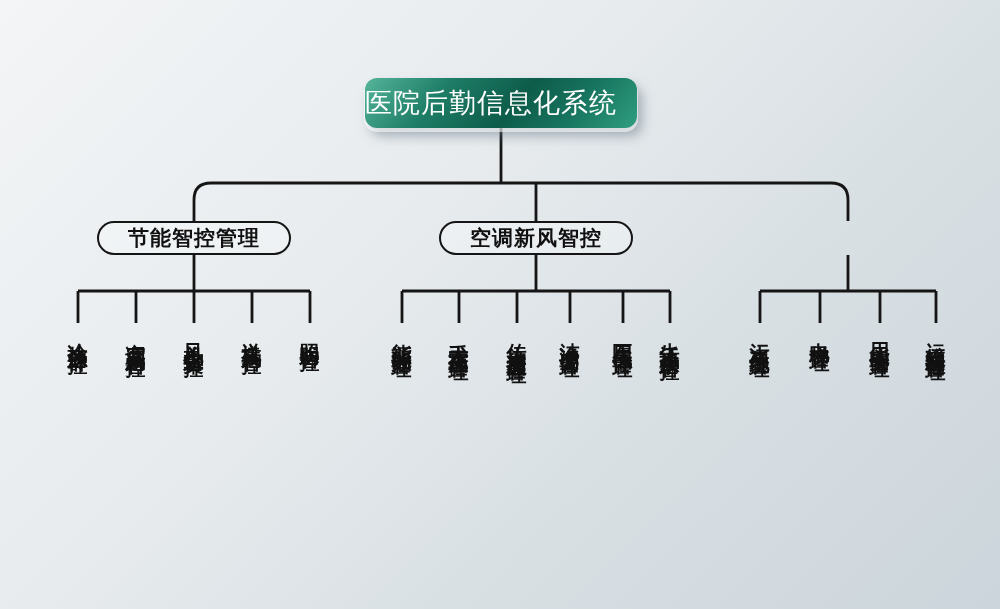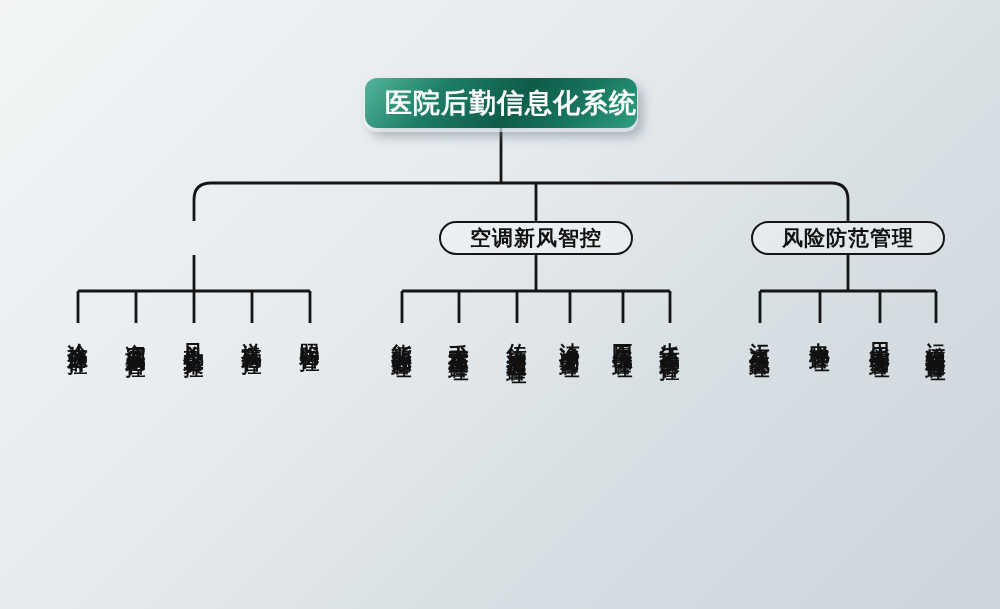--- a/index.html
+++ b/index.html
@@ -33,24 +33,24 @@
     position: absolute;
     left: 365px;
     top: 78px;
     width: 272px;
     height: 50px;
     border-radius: 12px;
     background: linear-gradient(130deg, #55b59b 0%, #1e7d66 28%, #0d5c4a 55%, #17745e 75%, #2f9e80 100%);
     box-shadow: 0 3px 0 1px rgba(255,255,255,0.55), 5px 8px 12px rgba(108,124,136,0.55);
     display: flex;
     align-items: center;
-    justify-content: flex-end;
+    justify-content: flex-start;
     color: #ffffff;
     font-size: 27px;
-    font-weight: 700;
+    font-weight: 400;
     letter-spacing: 1px;
   }
   .branch-node {
     position: absolute;
     top: 221px;
     width: 194px;
     height: 34px;
     box-sizing: border-box;
     border: 2.6px solid #151515;
     border-radius: 17px;
@@ -92,25 +92,25 @@
     <path d="M194 221 L194 200 Q194 183 211 183 L831 183 Q848 183 848 200 L848 221 M536 183 L536 221"></path>
     <path d="M194 255 L194 291 M78 291 L310 291 M78 291 L78 323 M136 291 L136 323 M194 291 L194 323 M252 291 L252 323 M310 291 L310 323"></path>
     <path d="M536 255 L536 291 M402 291 L670 291 M402 291 L402 323 M459 291 L459 323 M517 291 L517 323 M570 291 L570 323 M623 291 L623 323 M670 291 L670 323"></path>
     <path d="M848 255 L848 291 M760 291 L936 291 M760 291 L760 323 M820 291 L820 323 M880 291 L880 323 M936 291 L936 323"></path>
   </svg>
 
   <div class="root-node">
     <span>医院后勤信息化系统</span>
   </div>
 
+  <div class="branch-node b1">
+    <span>节能智控管理</span>
+  </div>
   <div class="branch-node b2">
     <span>空调新风智控</span>
-  </div>
-  <div class="branch-node b3">
-    <span>风险防范管理</span>
   </div>
 
   <div class="leaf-label" style="left:78px">冷热源群控</div>
   <div class="leaf-label" style="left:136px">空调新风智控</div>
   <div class="leaf-label" style="left:194px">风机盘管集控</div>
   <div class="leaf-label" style="left:252px">送排风智控</div>
   <div class="leaf-label" style="left:310px">照明智控</div>
 
   <div class="leaf-label" style="left:402px">能源能效管理</div>
   <div class="leaf-label" style="left:459px">手术室正压管理</div>

